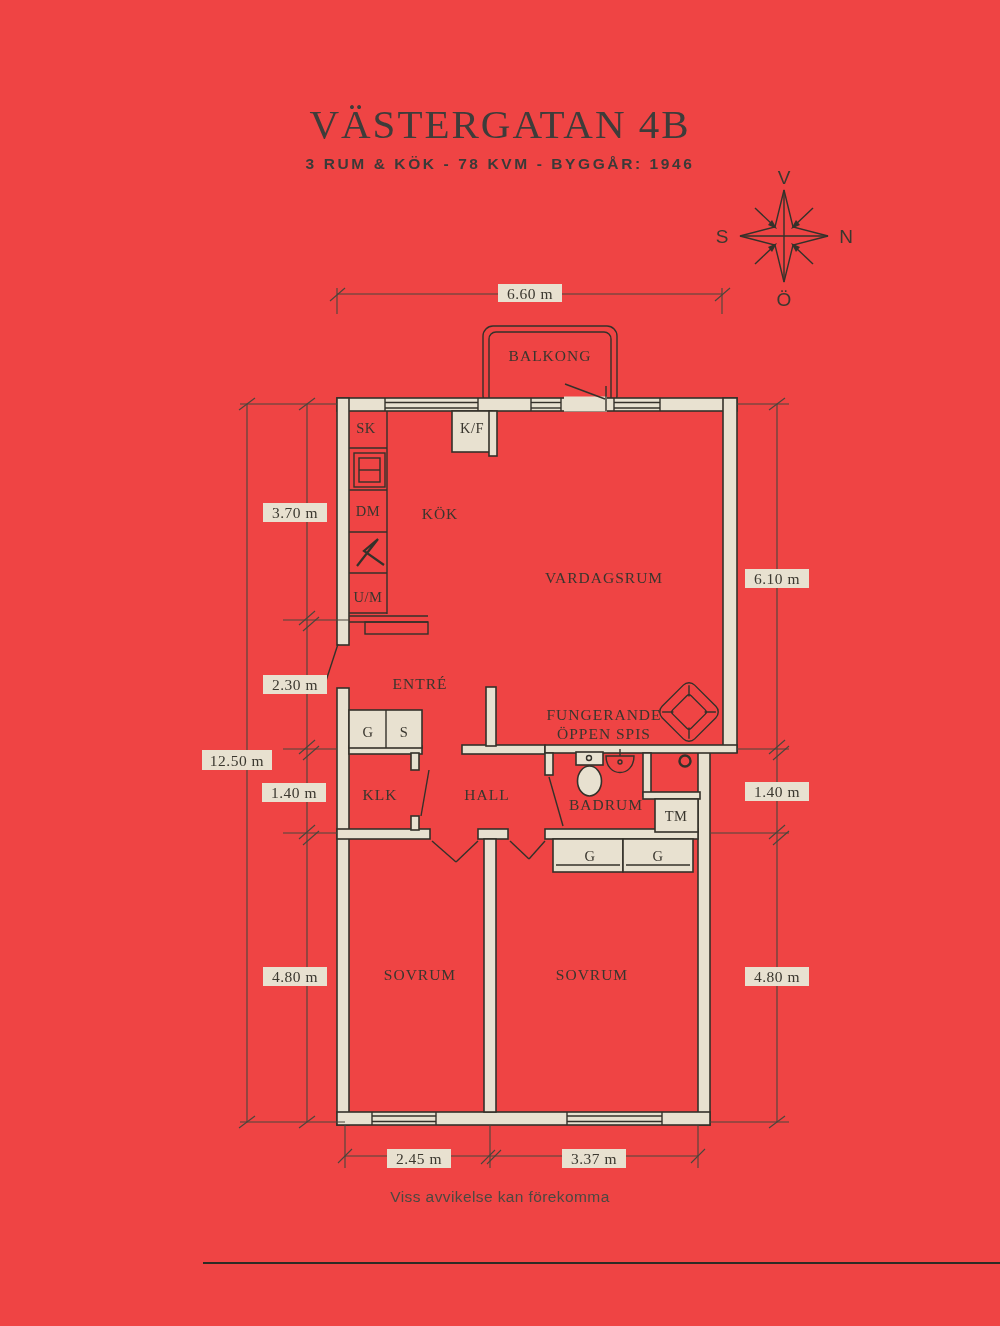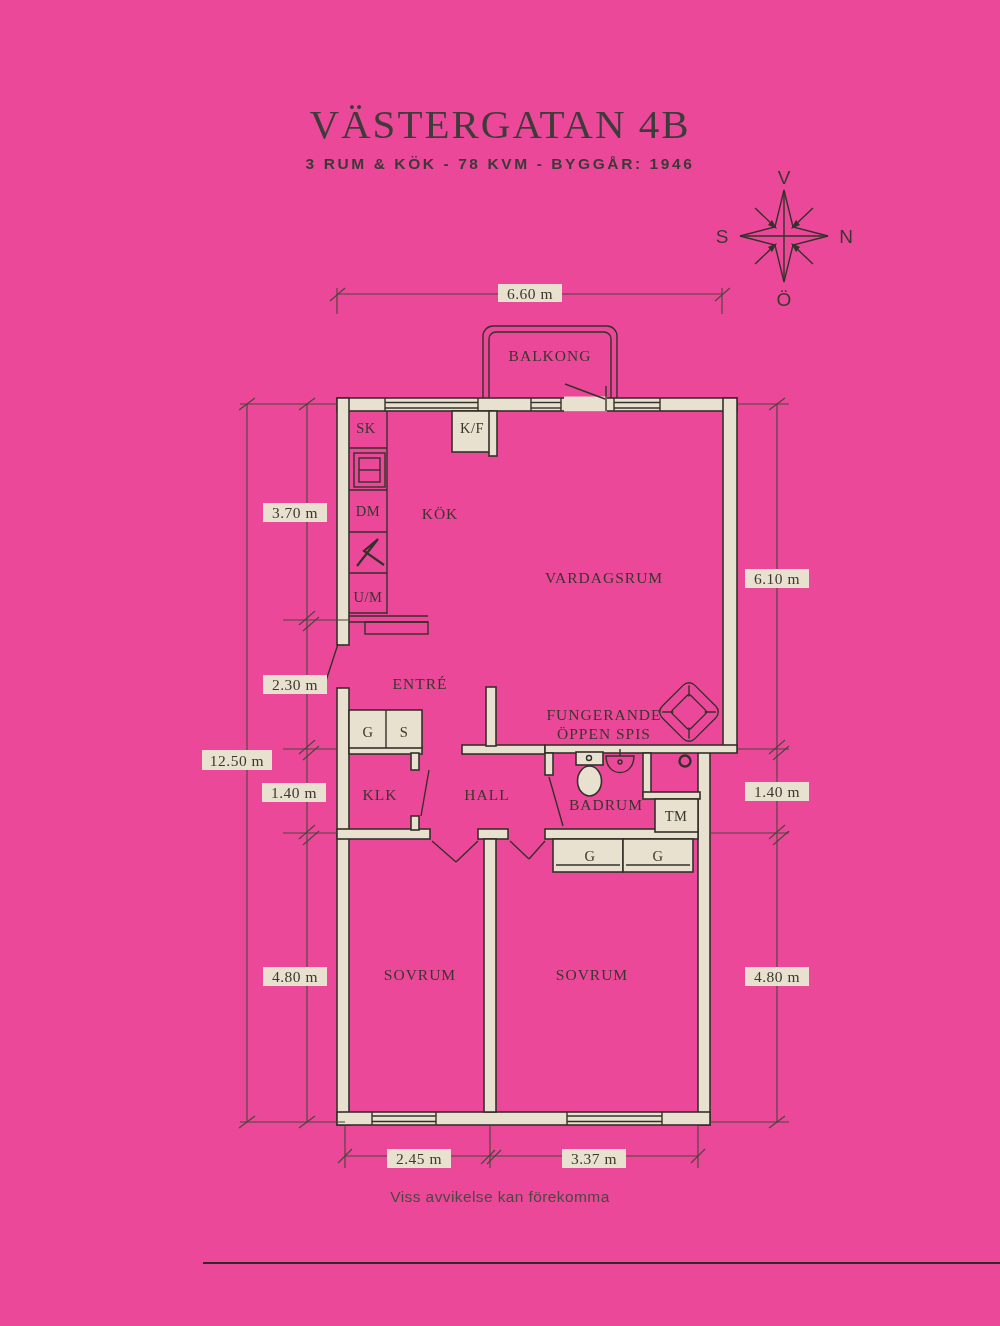--- a/index.html
+++ b/index.html
@@ -1,16 +1,16 @@
 <!DOCTYPE html>
 <html><head>
 <meta charset="utf-8">
 <style>
   html,body{margin:0;padding:0;background:#e8e1d0;}
-  .stage{position:relative;width:1000px;height:1326px;background:#ec4899;overflow:hidden;}
+  .stage{position:relative;width:1000px;height:1326px;background:#ef4444;overflow:hidden;}
   svg{display:block;}
   .serif{font-family:"Liberation Serif",serif;}
   .sans{font-family:"Liberation Sans",sans-serif;}
   .title{font-size:41px;letter-spacing:2px;fill:#3e3c3a;}
   .subtitle{font-size:15.5px;font-weight:bold;letter-spacing:2.6px;fill:#3b3a38;}
   .room{font-size:15.5px;letter-spacing:1px;fill:#39362e;}
   .cab{font-size:14.5px;letter-spacing:0.5px;fill:#39362e;}
   .dim{font-size:15.5px;letter-spacing:0.5px;fill:#3b382f;}
   .compassLbl{font-size:19px;fill:#3b382f;letter-spacing:0;}
   .footer{font-size:15.5px;letter-spacing:0.4px;fill:#4b4841;}

